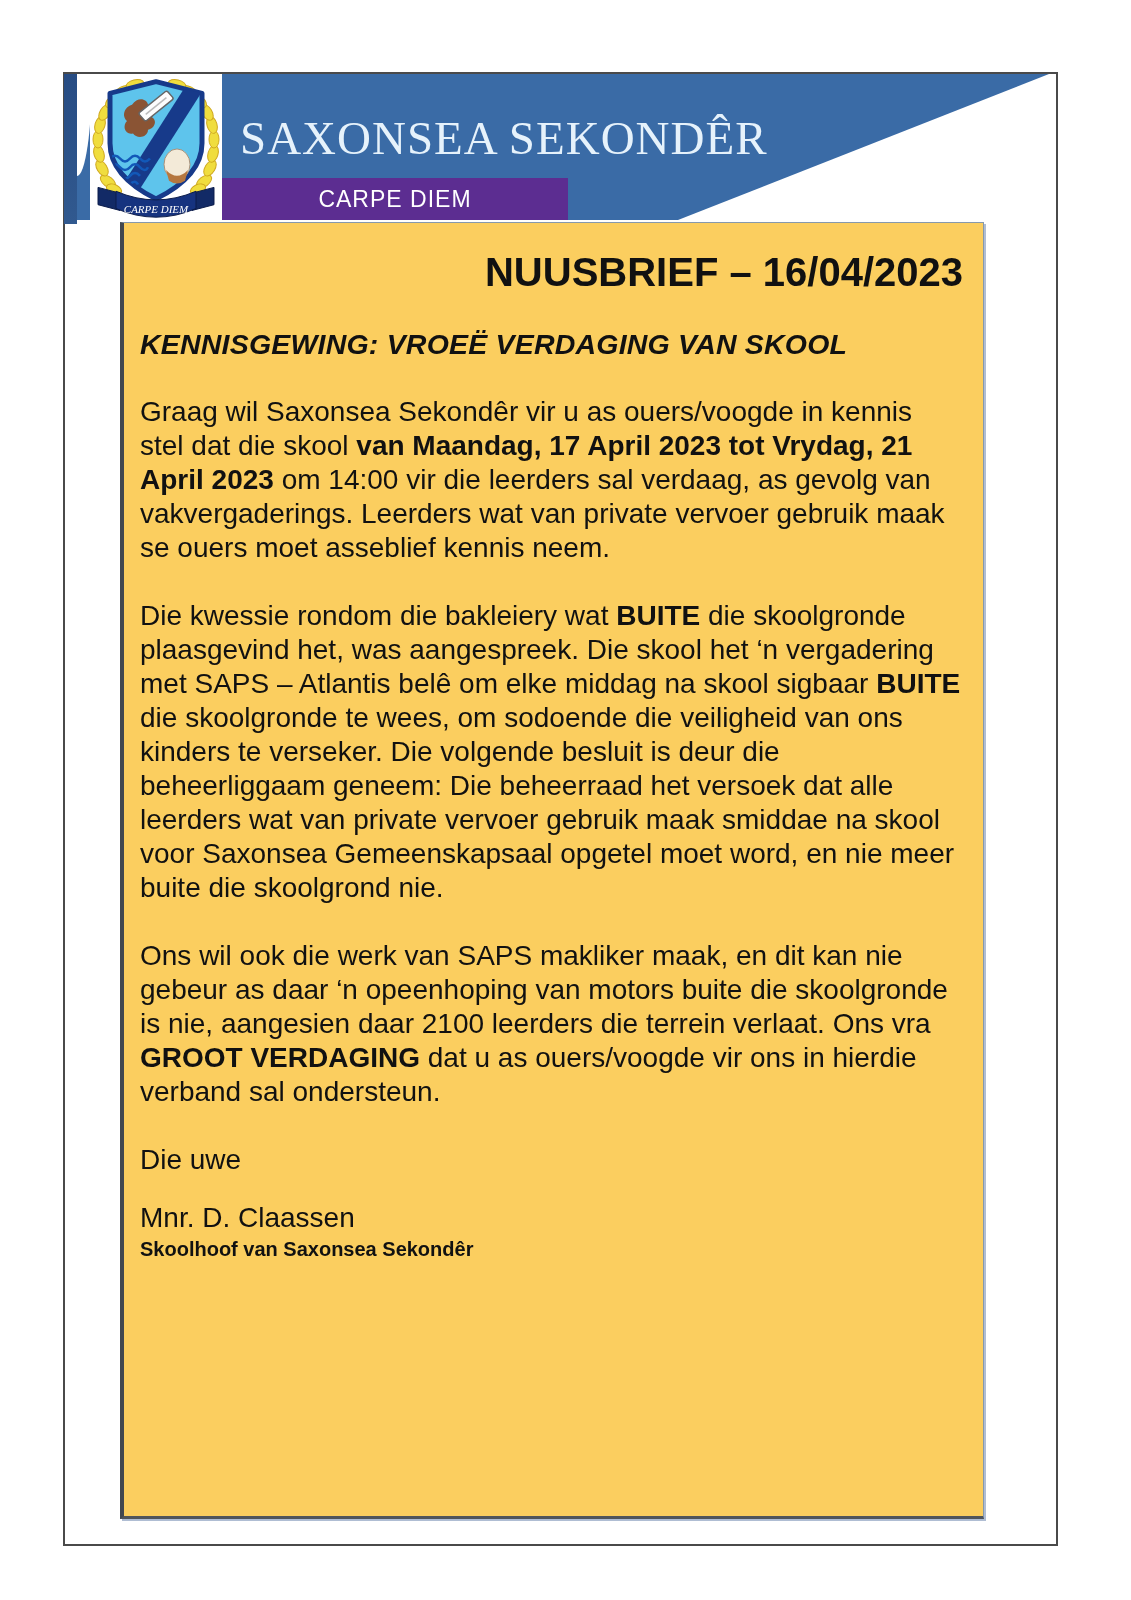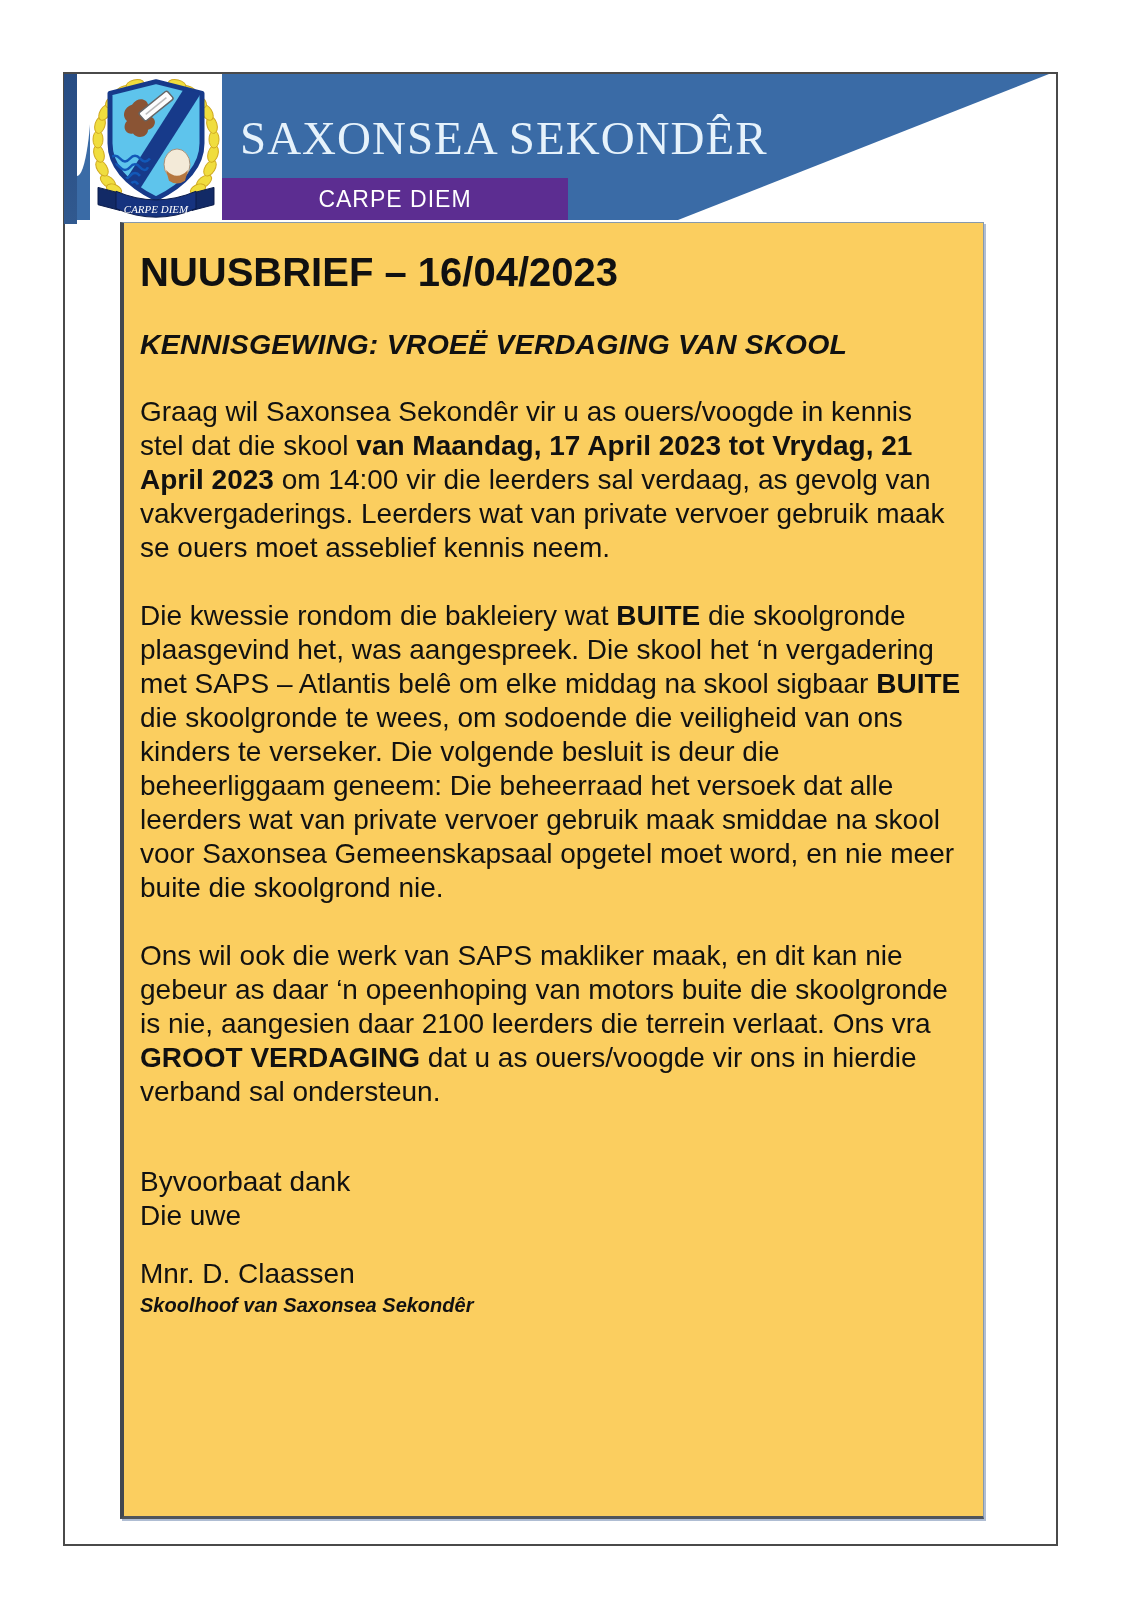--- a/index.html
+++ b/index.html
@@ -19,28 +19,28 @@
   .school-name{position:absolute;left:176px;top:38px;font-family:"Liberation Serif",serif;
         font-size:47px;line-height:52px;color:#e6f2fb;letter-spacing:1px;white-space:nowrap;}
   .motto-bar{position:absolute;left:158px;top:104px;width:346px;height:42px;background:#5c2d91;
         display:flex;align-items:center;justify-content:center;}
   .motto-bar span{color:#ffffff;font-size:23px;letter-spacing:1px;}
   
   .letter{position:absolute;left:120px;top:222px;width:864px;height:1297px;background:#fbce5f;
         box-sizing:border-box;border:1px solid #8699ad;border-left:4px solid #43484f;
         border-bottom:3px solid #50555b;box-shadow:2px 2px 0 rgba(110,135,175,.55);
         padding:26px 20px 0 16px;font-size:28px;line-height:34px;}
-  .letter h1{font-size:40px;line-height:46px;margin:0 0 32px;text-align:left;font-weight:bold;}
+  .letter h1{font-size:40px;line-height:46px;margin:0 0 32px;text-align:right;font-weight:bold;}
   .salutation{margin:0 0 34px;}
   .notice{font-weight:bold;font-size:28.5px;margin:0 0 34px;letter-spacing:.2px;font-style:italic;}
   .body-par{margin:0 0 34px;}
   .closing{margin:0;}
   .closing-first{margin-top:56px;}
   .sig-name{margin:24px 0 0;}
-  .sig-title{margin:2px 0 0;font-size:20px;line-height:24px;font-weight:bold;font-style:italic;}
+  .sig-title{margin:2px 0 0;font-size:20px;line-height:24px;font-weight:bold;}
 </style>
 </head>
 <body>
 
 <div class="page">
   <div class="sheet-border"></div>
 
   <div class="header">
     <div class="banner-blue"></div>
     <div class="banner-edge"></div>
@@ -109,18 +109,17 @@
       <span>CARPE DIEM</span>
     </div>
   </div>
 
   <div class="letter">
     <h1>NUUSBRIEF – 16/04/2023</h1>
     <p class="notice">KENNISGEWING: VROEË VERDAGING VAN SKOOL</p>
     <p class="body-par"><span>Graag wil Saxonsea Sekondêr vir u as ouers/voogde in kennis stel dat die skool </span><span style="font-weight: bold;">van Maandag, 17 April 2023 tot Vrydag, 21 April 2023</span><span> om 14:00 vir die leerders sal verdaag, as gevolg van vakvergaderings. Leerders wat van private vervoer gebruik maak se ouers moet asseblief kennis neem.</span></p>
     <p class="body-par"><span>Die kwessie rondom die bakleiery wat </span><span style="font-weight: bold;">BUITE</span><span> die skoolgronde plaasgevind het, was aangespreek. Die skool het ‘n vergadering met SAPS – Atlantis belê om elke middag na skool sigbaar </span><span style="font-weight: bold;">BUITE</span><span> die skoolgronde te wees, om sodoende die veiligheid van ons kinders te verseker. Die volgende besluit is deur die beheerliggaam geneem: Die beheerraad het versoek dat alle leerders wat van private vervoer gebruik maak smiddae na skool voor Saxonsea Gemeenskapsaal opgetel moet word, en nie meer buite die skoolgrond nie.</span></p>
     <p class="body-par"><span>Ons wil ook die werk van SAPS makliker maak, en dit kan nie gebeur as daar ‘n opeenhoping van motors buite die skoolgronde is nie, aangesien daar 2100 leerders die terrein verlaat. Ons vra </span><span style="font-weight: bold;">GROOT VERDAGING</span><span> dat u as ouers/voogde vir ons in hierdie verband sal ondersteun.</span></p>
-    <p class="closing closing-first">Byvoorbaat dank</p>
     <p class="closing">Die uwe</p>
     <p class="sig-name">Mnr. D. Claassen</p>
     <p class="sig-title">Skoolhoof van Saxonsea Sekondêr</p>
   </div>
 </div>
 
 </body></html>

